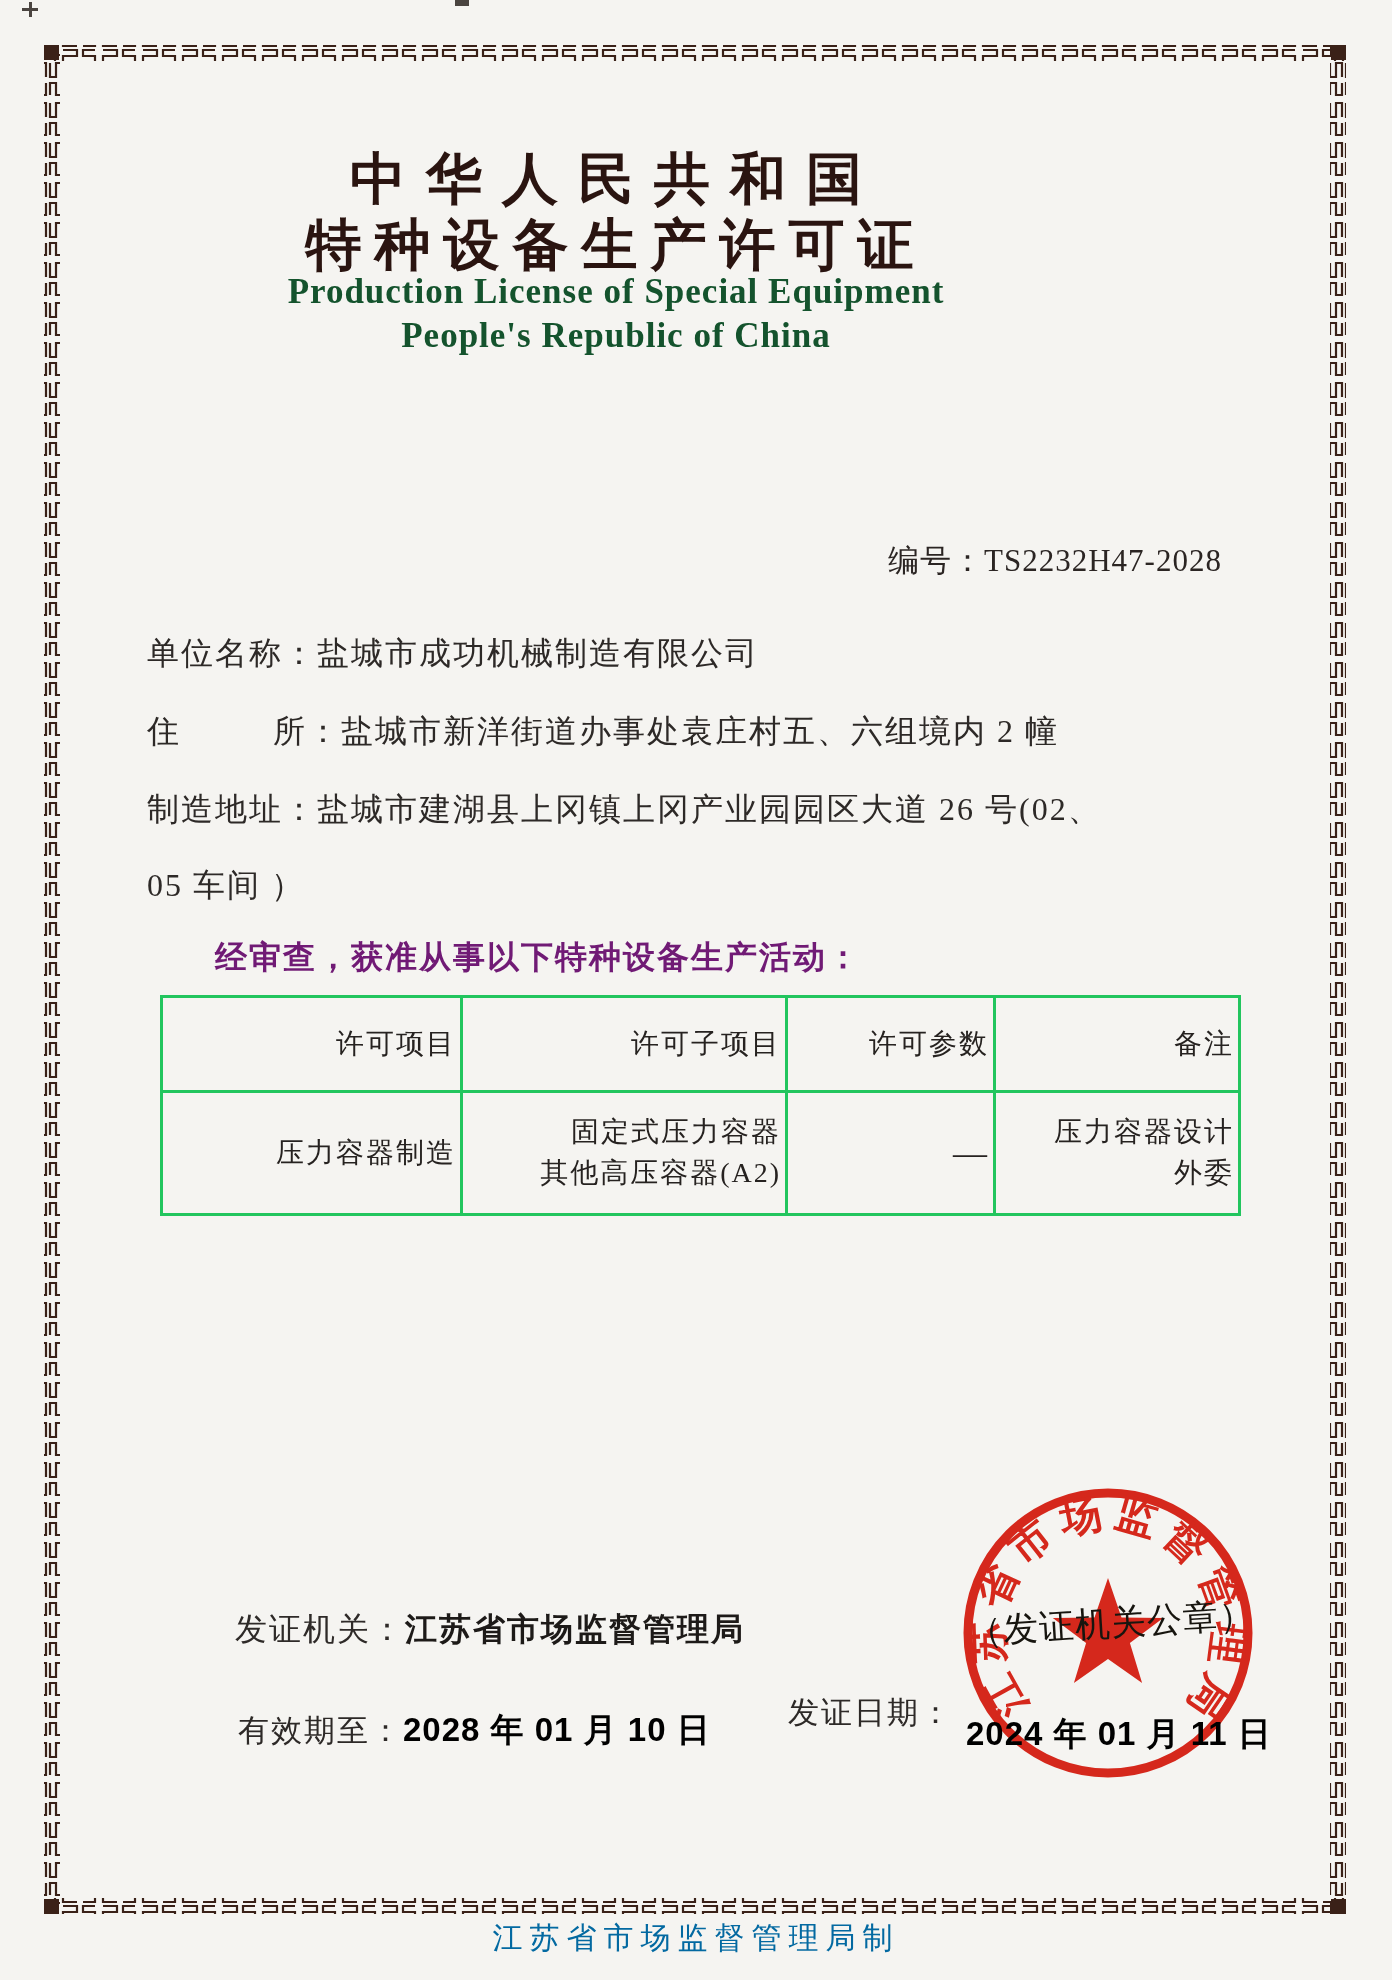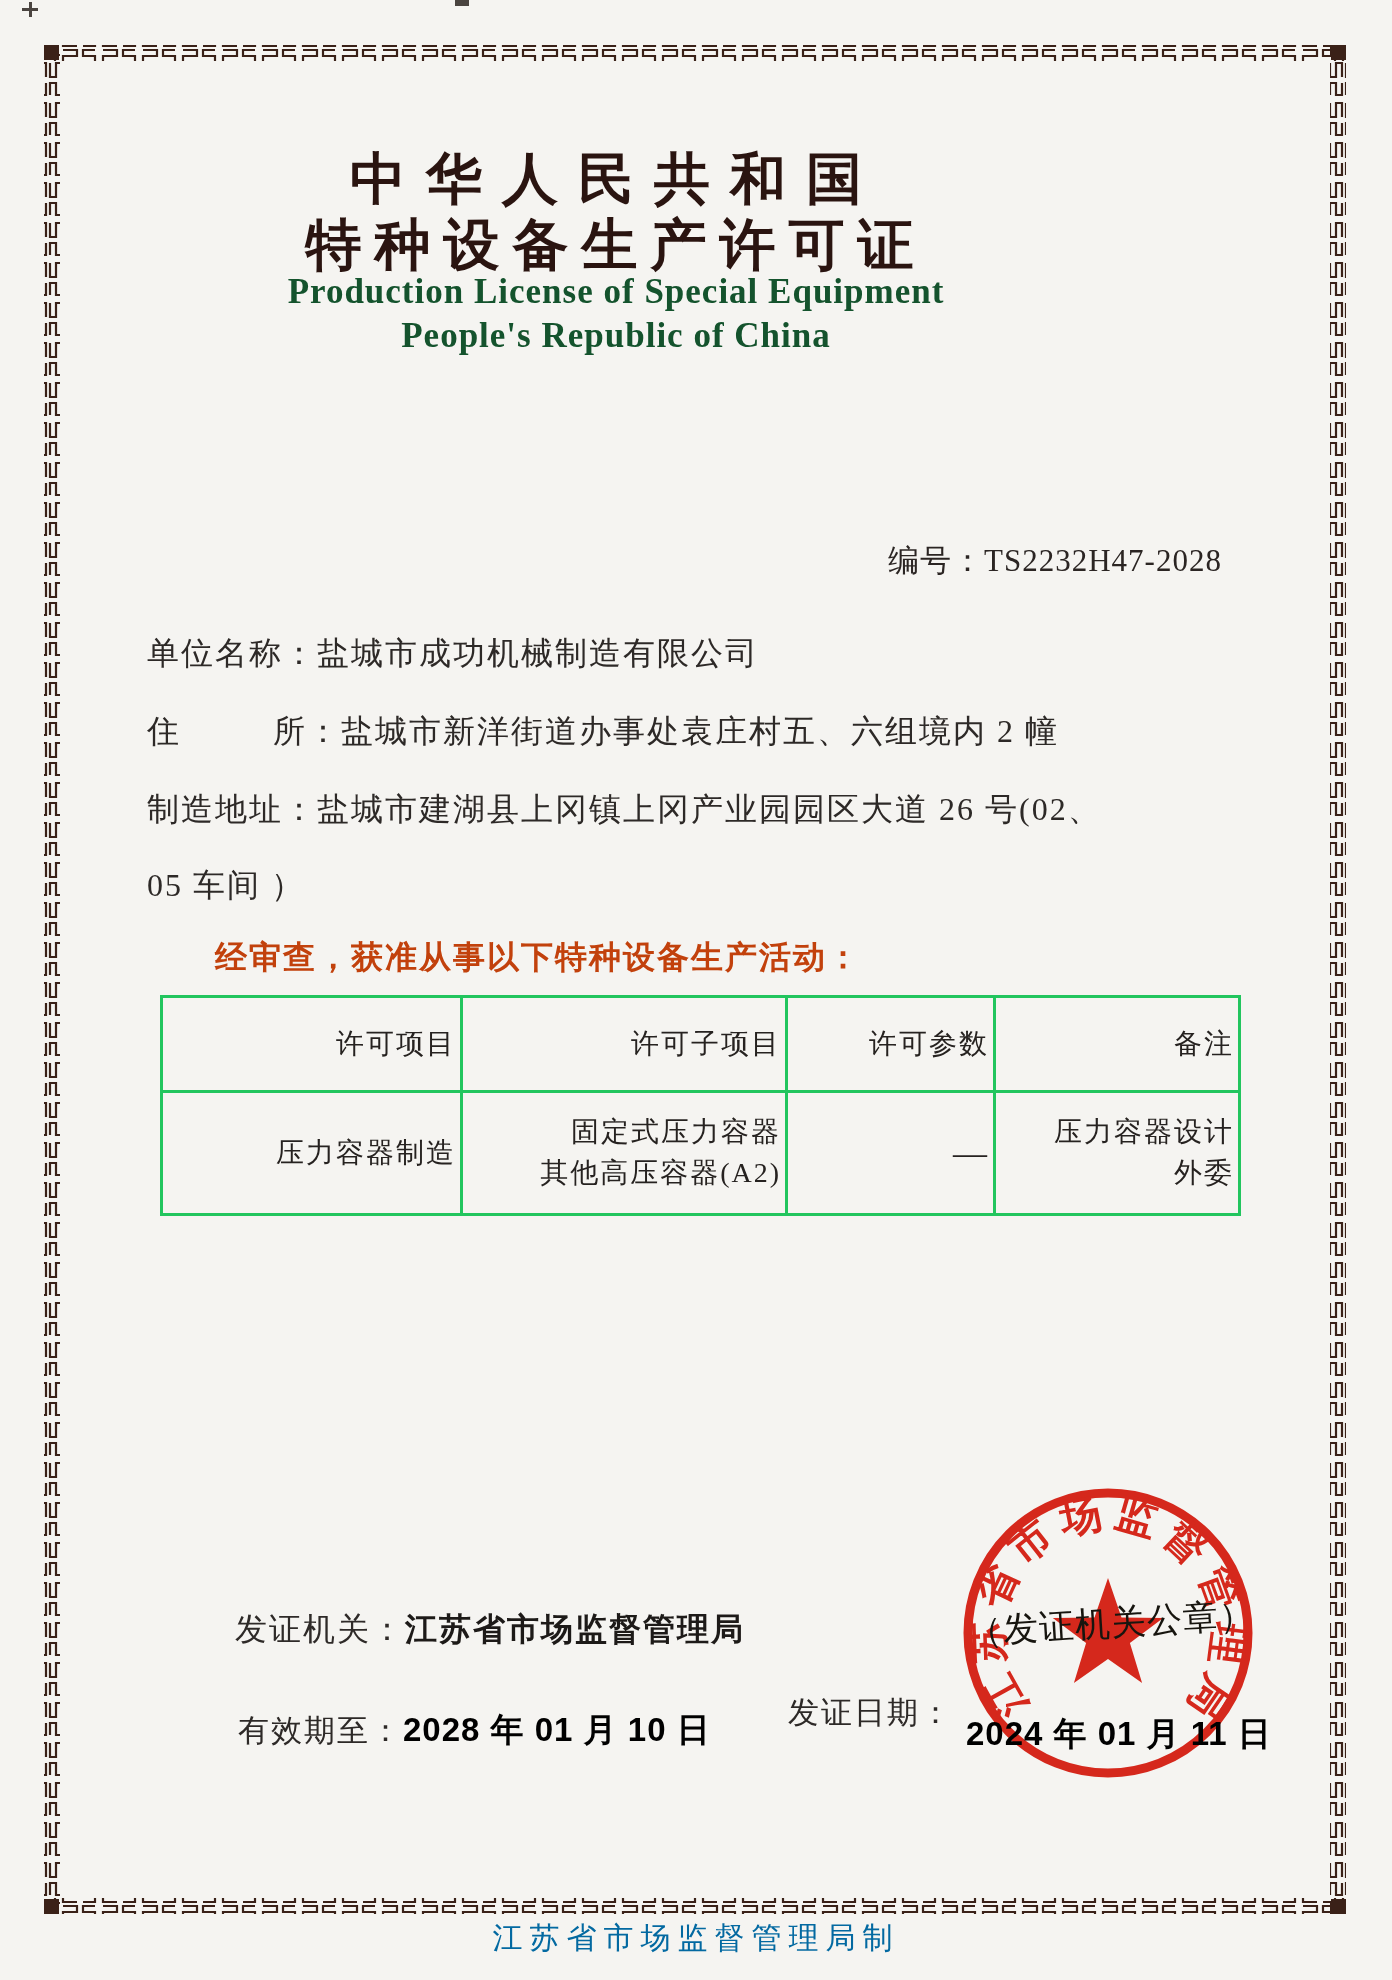--- a/index.html
+++ b/index.html
@@ -17,21 +17,21 @@
     font-weight:bold; color:#2a1410; font-size:56px;
   }
   .title-en {
     left:0; width:1232px; text-align:center;
     font-weight:bold; color:#14532d; font-size:35px;
     letter-spacing:1px;
   }
   .license-no { font-size:31px; color:#2b2523; letter-spacing:1px; }
   .field-line { left:147px; font-size:32px; color:#2d2927; letter-spacing:2px; white-space:nowrap; }
   .gap-spacer { display:inline-block; width:92px; }
-  .approval { left:215px; font-size:32px; font-weight:600; color:#c2410c; letter-spacing:2px; }
+  .approval { left:215px; font-size:32px; font-weight:600; color:#701a75; letter-spacing:2px; }
   table.license-table {
     position:absolute; left:160px; top:995px; width:1078px;
     border-collapse:collapse; table-layout:fixed;
     font-size:28px; color:#262220;
   }
   table.license-table th, table.license-table td {
     border:3px solid #22c55e; text-align:right; vertical-align:middle;
     font-weight:normal; letter-spacing:2px; padding:4px;
   }
   table.license-table th { height:84px; }

